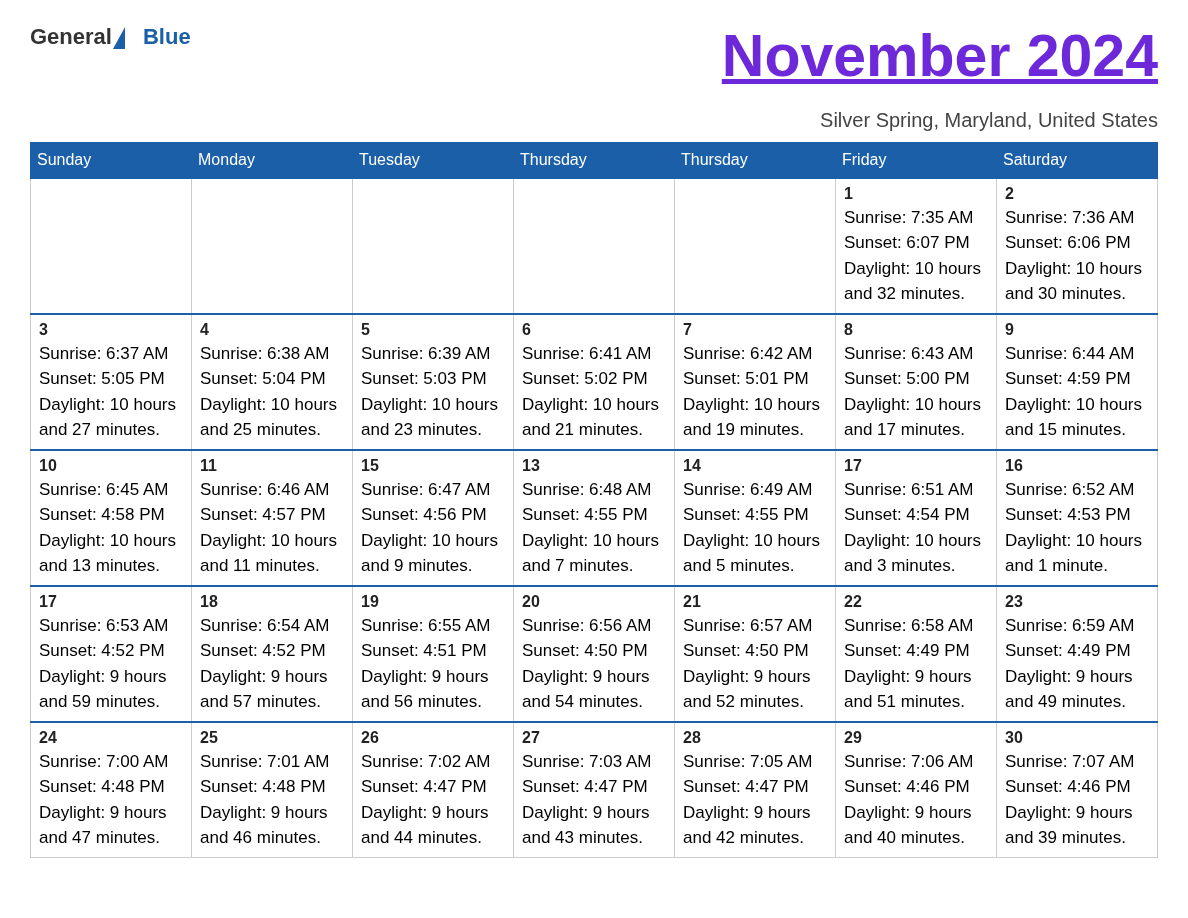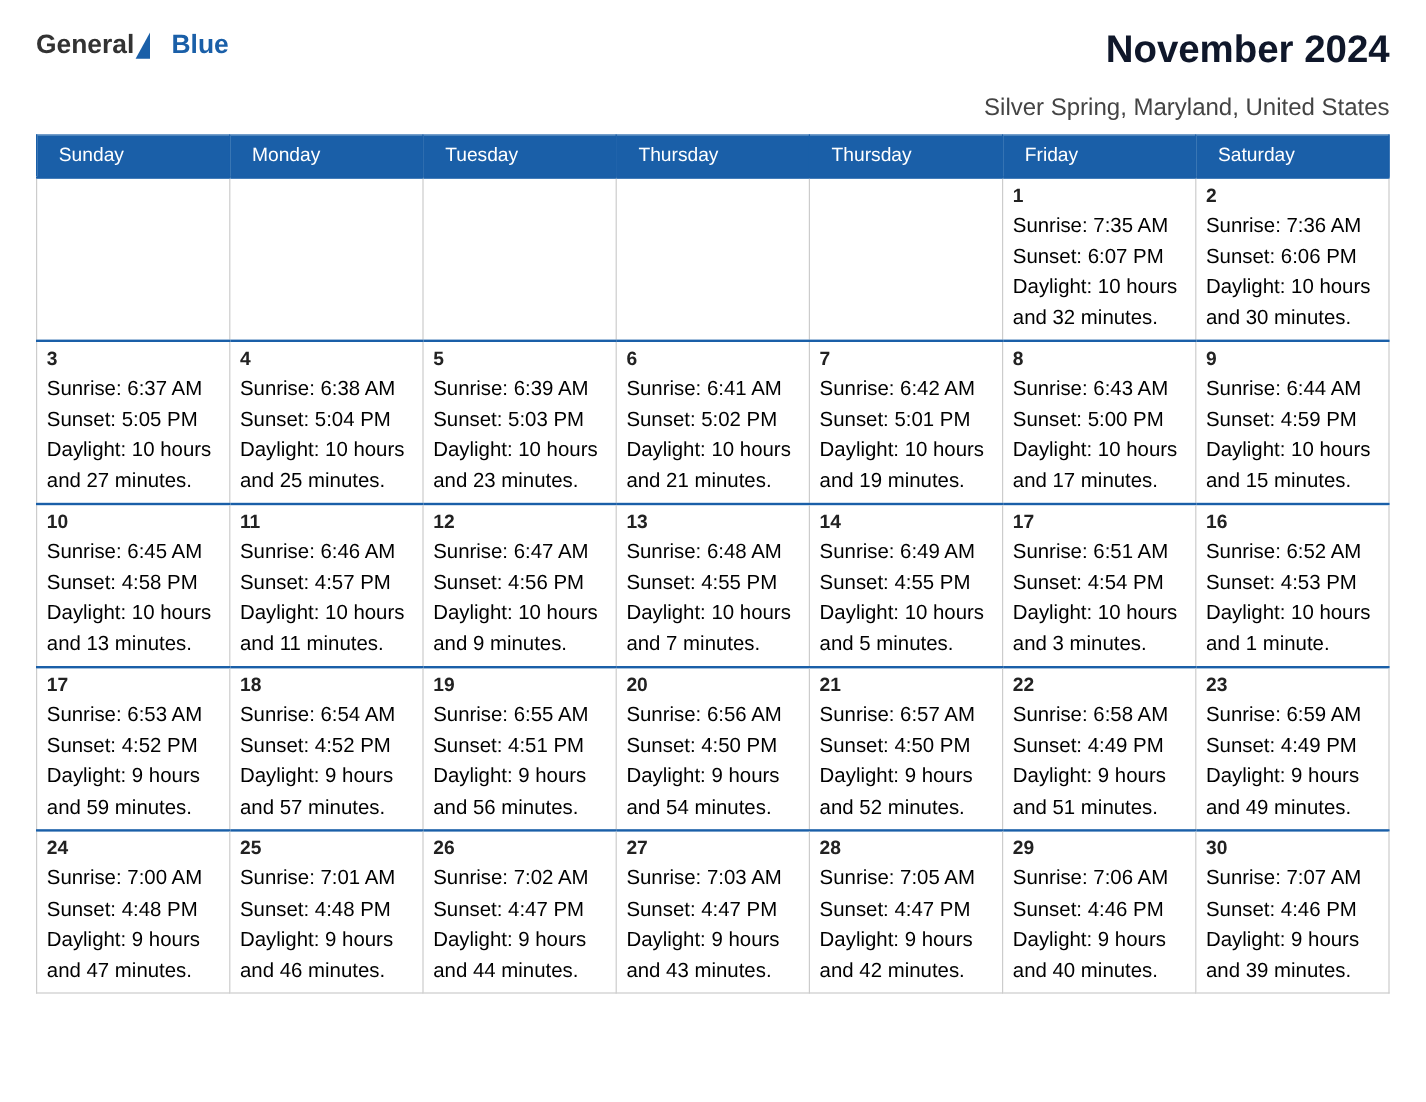--- a/index.html
+++ b/index.html
@@ -43,39 +43,40 @@
     .logo-row2 {
       color: #1a5fa8;
       font-size: 22px;
       font-weight: bold;
       margin-left: 18px;
     }
     .title-section {
       text-align: right;
     }
     .main-title {
-      font-size: 32px;
-      font-weight: bold;
-      color: #0f172a;
+      font-size: 59px;
+      font-weight: bold;
+      color: #6d28d9;
       line-height: 1.1;
+      text-decoration: underline;
     }
     .subtitle {
       font-size: 20px;
       color: #444;
       margin-top: 20px;
     }
     .calendar {
       width: 100%;
       border-collapse: collapse;
       margin-top: 10px;
     }
     .calendar th {
       background-color: #1a5fa8;
       color: #fff;
-      padding: 8px 18px;
+      padding: 8px 6px;
       font-size: 16px;
       font-weight: normal;
       text-align: left;
       border: 1px solid #1a5fa8;
     }
     .calendar td {
       vertical-align: top;
       padding: 6px 8px;
       border: 1px solid #ccc;
       width: 14.28%;
@@ -185,21 +186,21 @@
       <tr>
         <td>
           <span class="day-number">10</span>
           <div class="day-info">Sunrise: 6:45 AM<br>Sunset: 4:58 PM<br>Daylight: 10 hours and 13 minutes.</div>
         </td>
         <td>
           <span class="day-number">11</span>
           <div class="day-info">Sunrise: 6:46 AM<br>Sunset: 4:57 PM<br>Daylight: 10 hours and 11 minutes.</div>
         </td>
         <td>
-          <span class="day-number">12</span>
+          <span class="day-number">15</span>
           <div class="day-info">Sunrise: 6:47 AM<br>Sunset: 4:56 PM<br>Daylight: 10 hours and 9 minutes.</div>
         </td>
         <td>
           <span class="day-number">13</span>
           <div class="day-info">Sunrise: 6:48 AM<br>Sunset: 4:55 PM<br>Daylight: 10 hours and 7 minutes.</div>
         </td>
         <td>
           <span class="day-number">14</span>
           <div class="day-info">Sunrise: 6:49 AM<br>Sunset: 4:55 PM<br>Daylight: 10 hours and 5 minutes.</div>
         </td>

